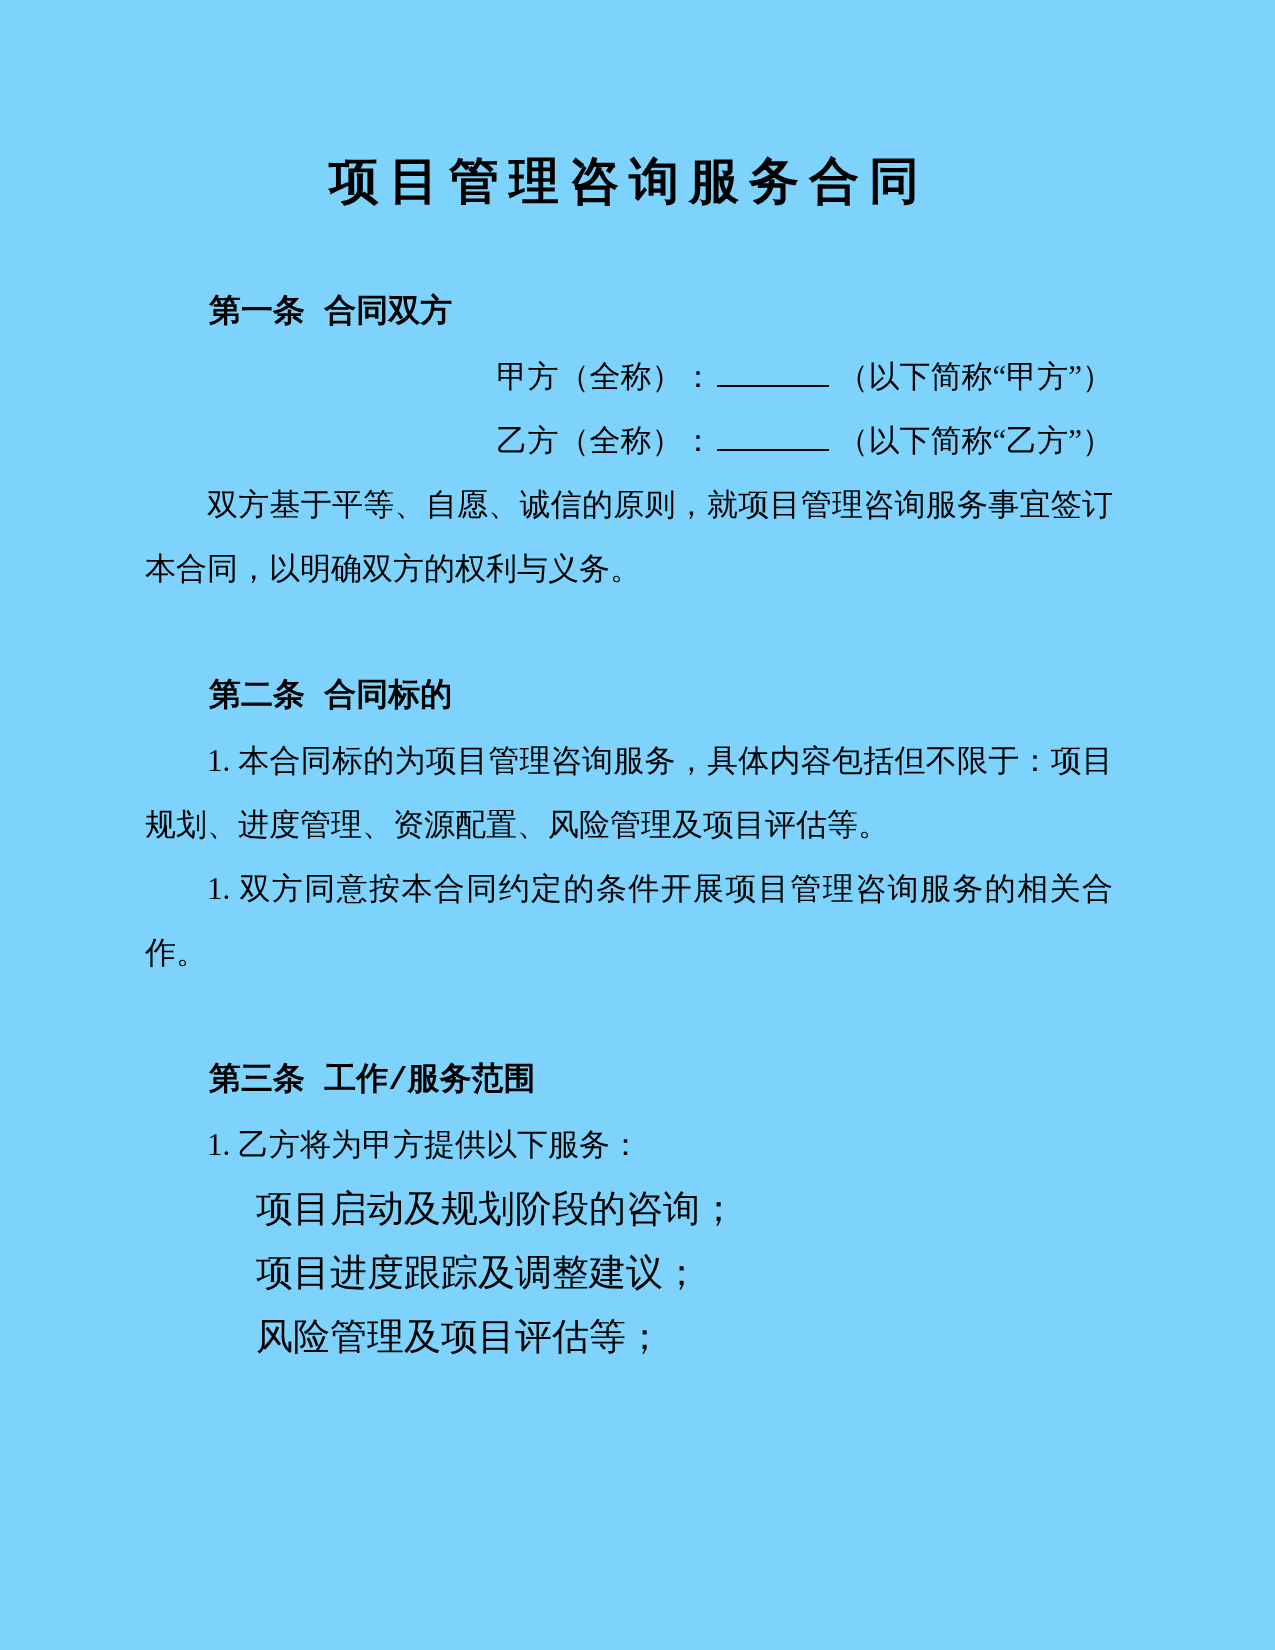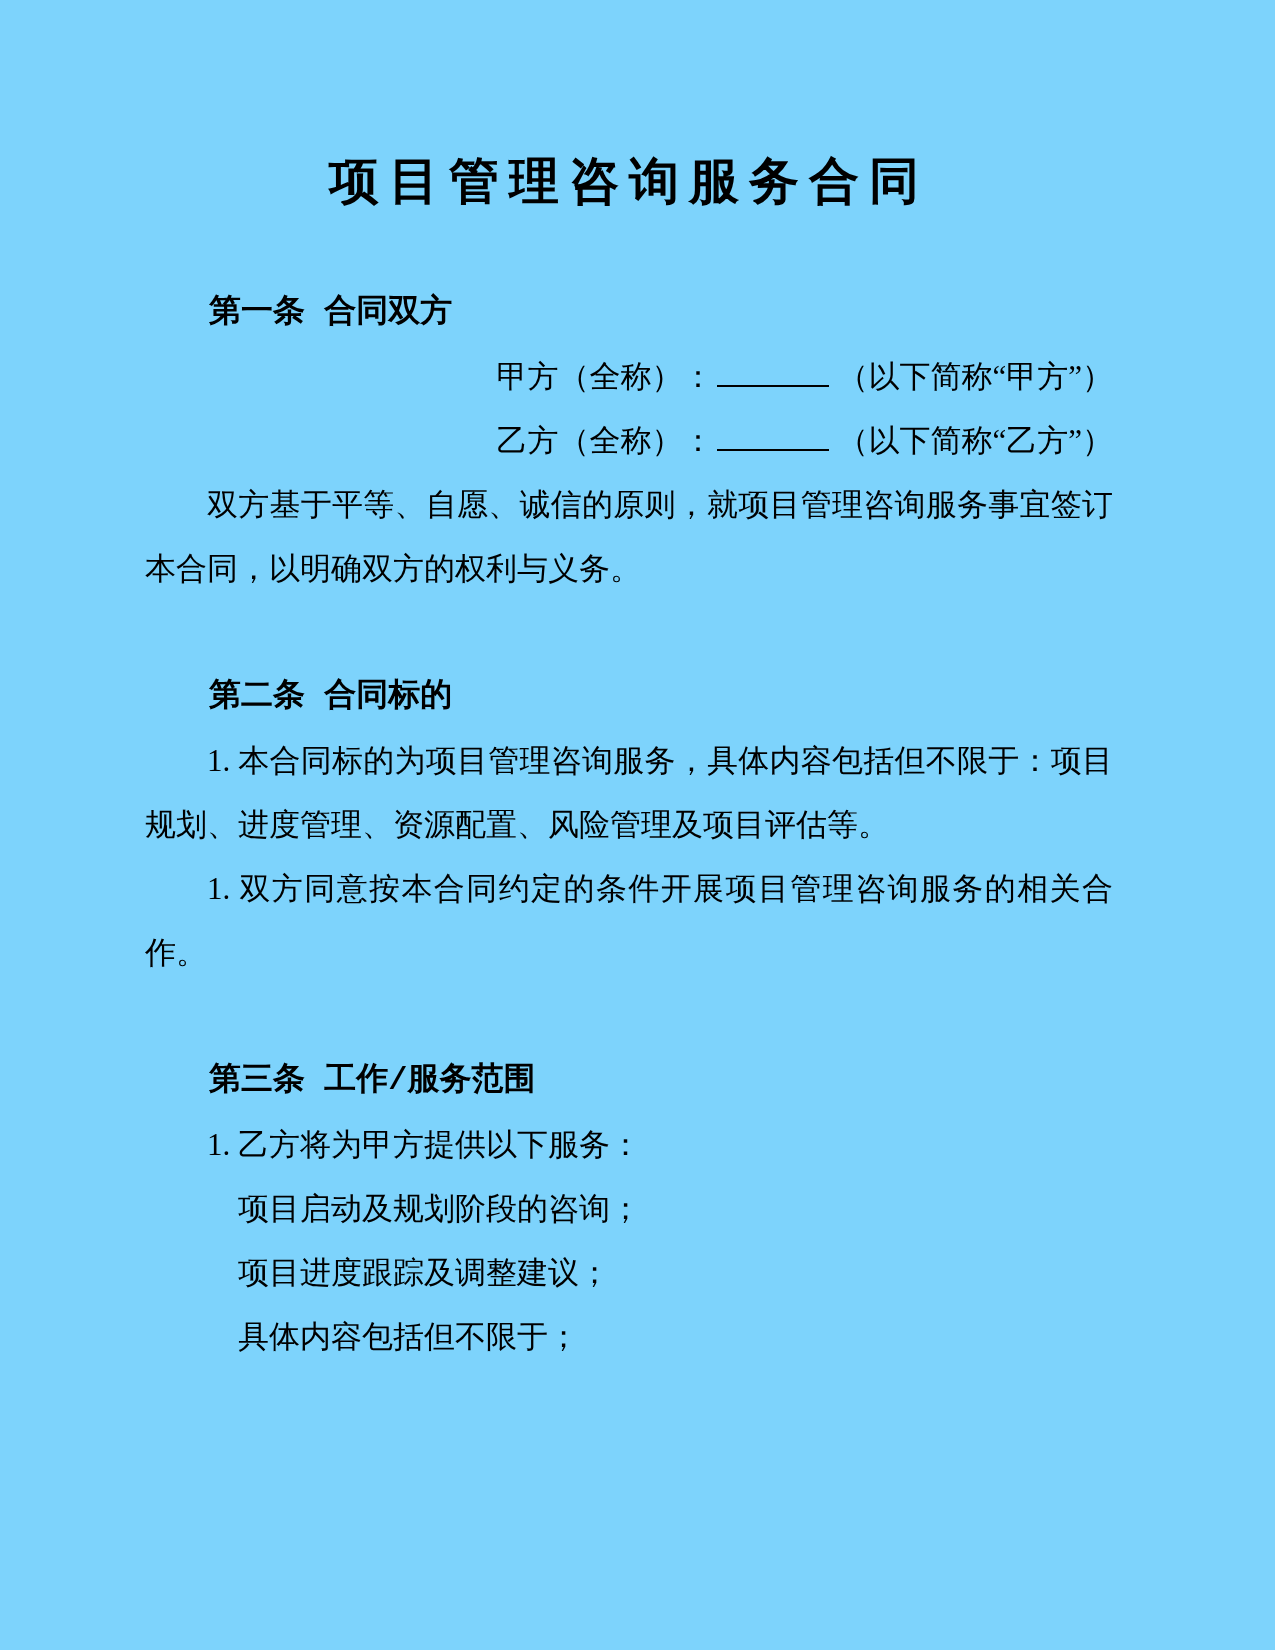--- a/index.html
+++ b/index.html
@@ -46,21 +46,21 @@
   .party-line {
     margin: 0;
     font-size: 31px;
     line-height: 64px;
     text-indent: 2em;
     white-space: nowrap;
     text-align: right;
   }
   .list-item {
     margin: 0;
-    font-size: 31px;
+    font-size: 37px;
     line-height: 64px;
     text-indent: 3em;
   }
   .blank {
     display: inline-block;
     width: 112px;
     height: 30px;
     border-bottom: 2px solid #000000;
     vertical-align: baseline;
     margin: 0 8px 0 4px;
@@ -92,16 +92,16 @@
   <p class="para">1. 双方同意按本合同约定的条件开展项目管理咨询服务的相关合作。</p>
 
   <h2 class="article-heading">第三条 工作/服务范围</h2>
 
   <p class="para">1. 乙方将为甲方提供以下服务：</p>
 
   <p class="list-item">项目启动及规划阶段的咨询；</p>
 
   <p class="list-item">项目进度跟踪及调整建议；</p>
 
-  <p class="list-item">具体内容包括但不限于；</p>
+  <p class="list-item">风险管理及项目评估等；</p>
 
 
 </div>
 
 </body></html>

